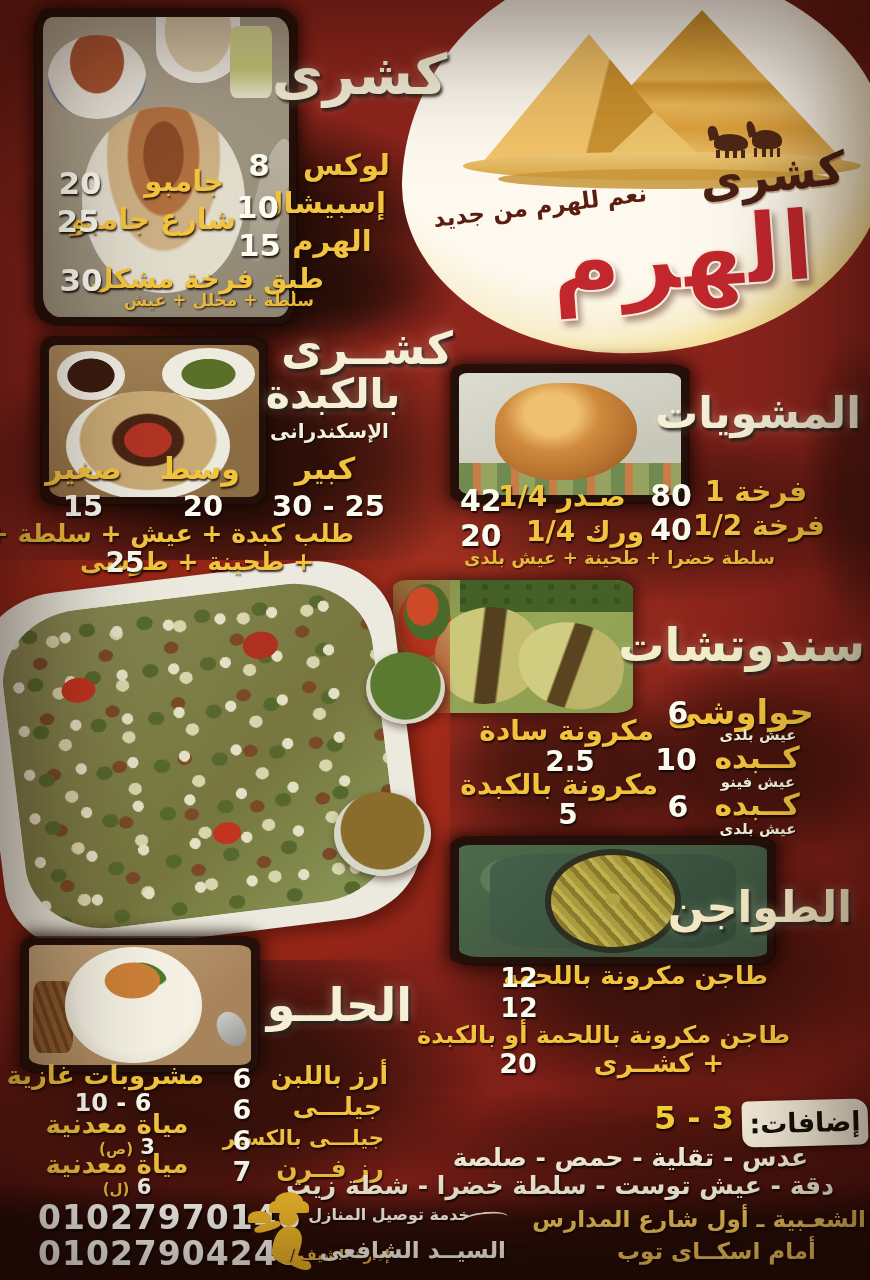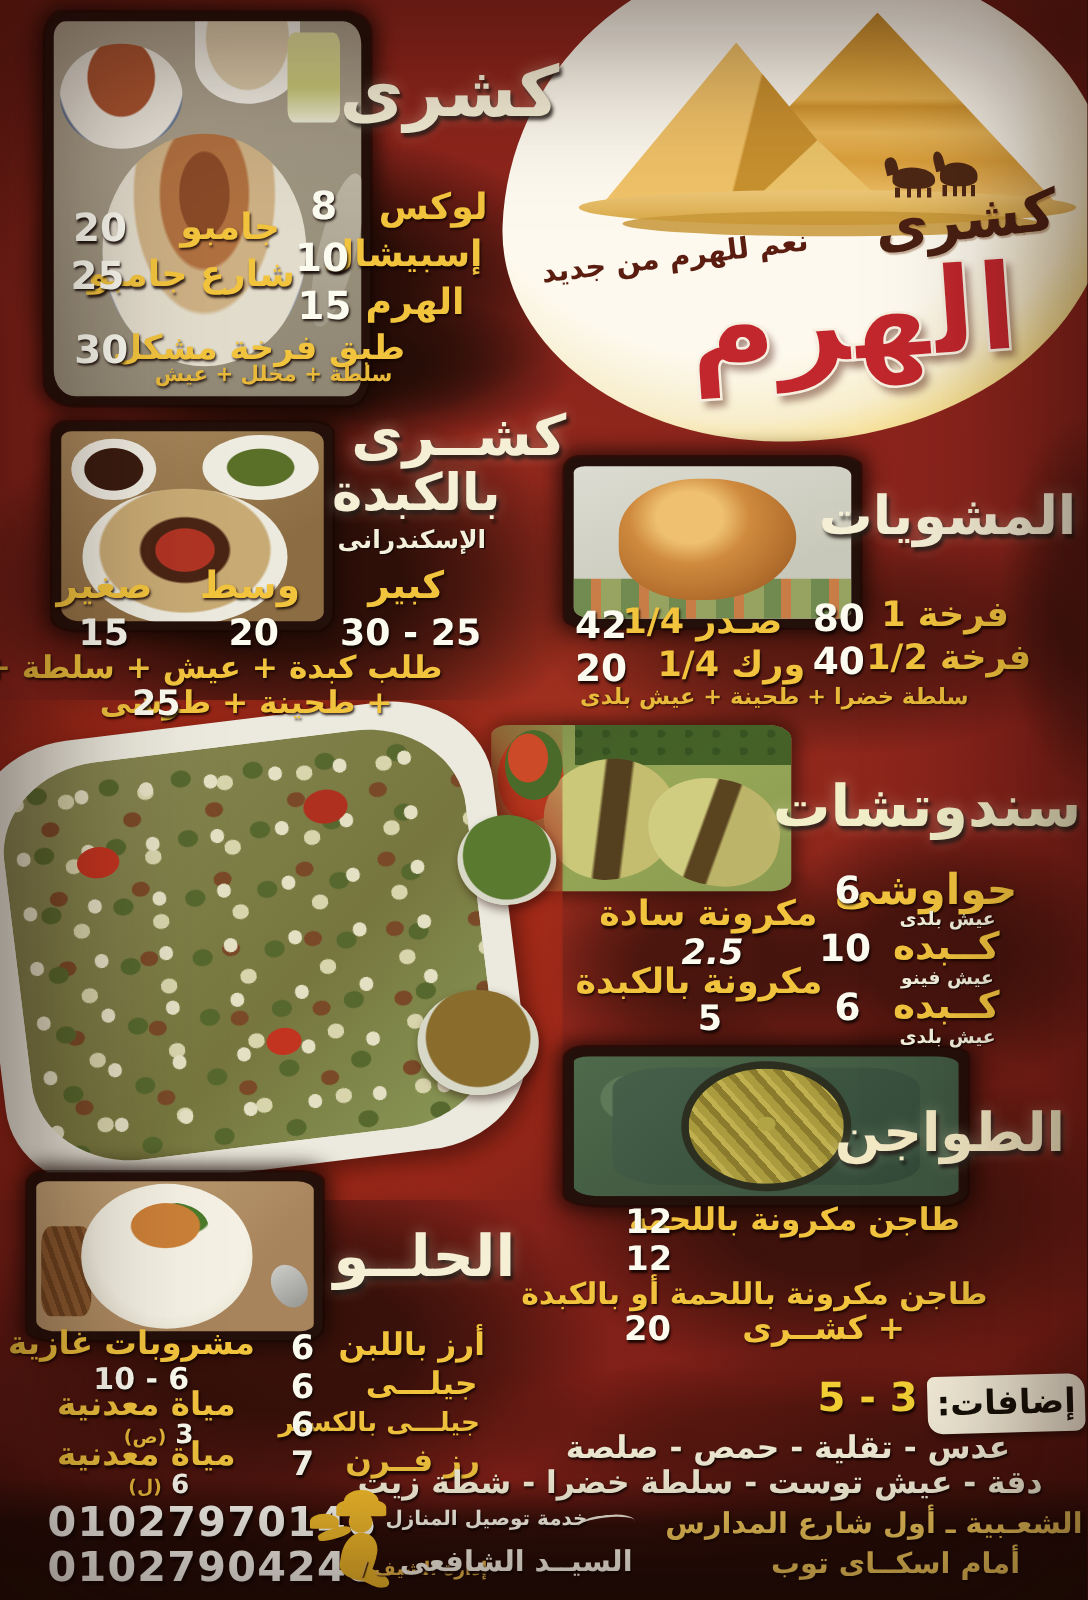--- a/index.html
+++ b/index.html
@@ -173,21 +173,21 @@
   <div class="t white num" style="left:658px;top:696px;width:40px;font-size:30px;">6</div>
   <div class="t subw" style="left:716px;top:727px;width:84px;font-size:15px;">عيش بلدى</div>
   <div class="t yellow" style="left:706px;top:741px;width:102px;font-size:30px;">كــبده</div>
   <div class="t white num" style="left:652px;top:743px;width:48px;font-size:30px;">10</div>
   <div class="t subw" style="left:718px;top:774px;width:80px;font-size:15px;">عيش فينو</div>
   <div class="t yellow" style="left:706px;top:788px;width:102px;font-size:30px;">كــبده</div>
   <div class="t white num" style="left:658px;top:790px;width:40px;font-size:30px;">6</div>
   <div class="t subw" style="left:716px;top:821px;width:84px;font-size:15px;">عيش بلدى</div>
 
   <div class="t yellow" style="left:486px;top:716px;width:168px;font-size:28px;">مكرونة سادة</div>
-  <div class="t white num" style="left:528px;top:747px;width:84px;font-size:28px;font-style:italic;">2.5</div>
+  <div class="t white num" style="left:528px;top:747px;width:84px;font-size:28px;">2.5</div>
   <div class="t yellow" style="left:478px;top:770px;width:180px;font-size:28px;">مكرونة بالكبدة</div>
   <div class="t white num" style="left:546px;top:800px;width:44px;font-size:28px;">5</div>
 
   <div style="position:absolute;z-index:3;left:-15px;top:560px;width:465px;height:400px;
        background:radial-gradient(at 45% 50%, #a42a18 0 60%, rgba(140,30,18,.0) 100%);">
       <div class="el" style="left:1%;top:4%;width:90%;height:90%;border-radius:20%;transform:rotate(-7deg);
            background:#eceade;box-shadow:4px 8px 18px rgba(40,10,5,.55);"></div>
       <div class="el" style="left:6%;top:9%;width:80%;height:80%;border-radius:22%;transform:rotate(-7deg);
            background:
              radial-gradient(30px 22px at 20% 25%, #c23420 0 55%, transparent 58%),

